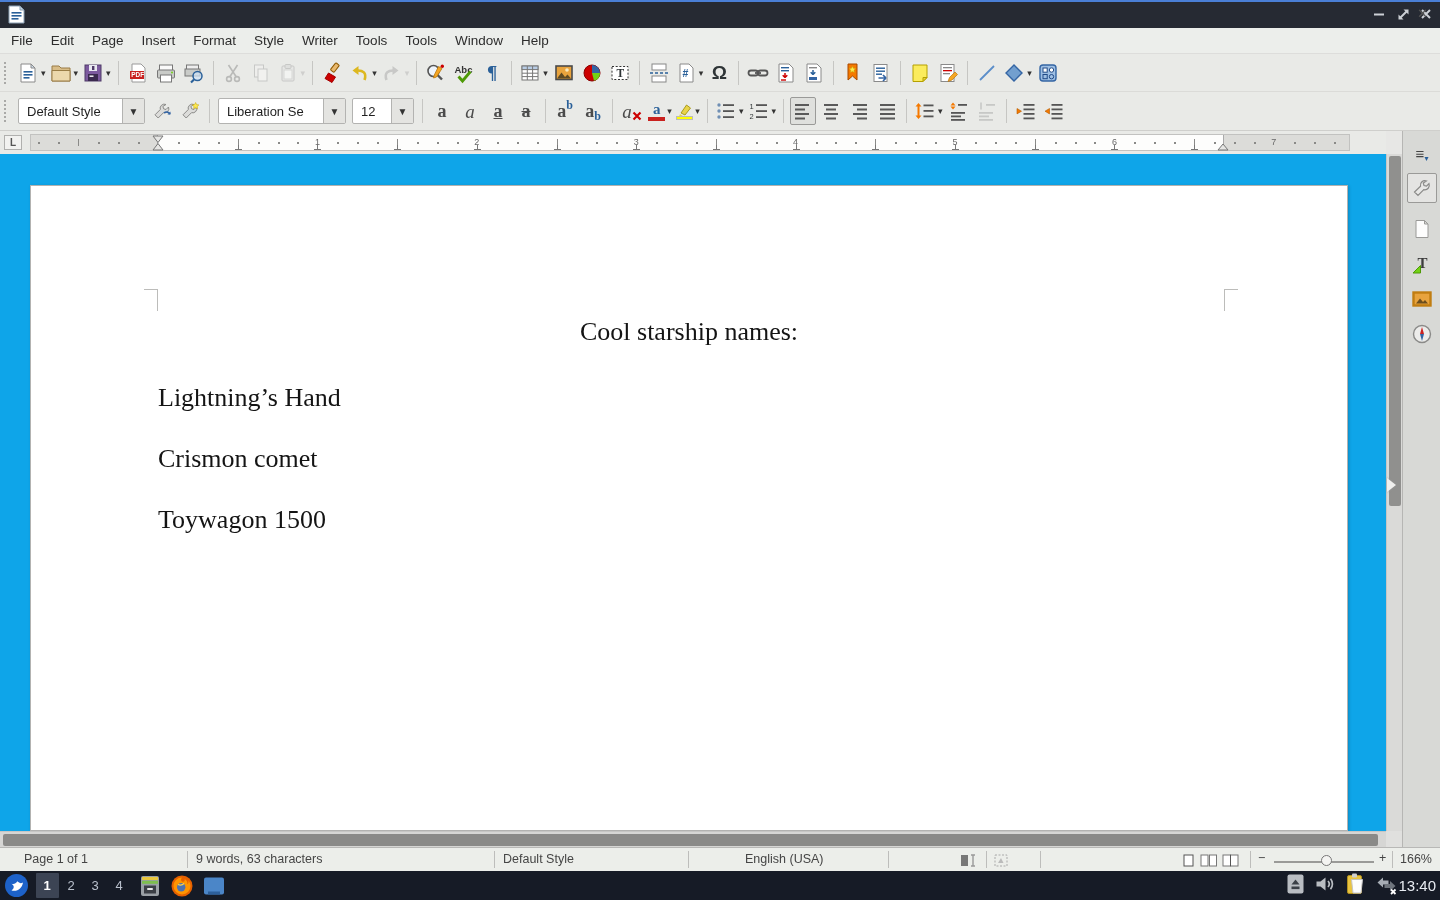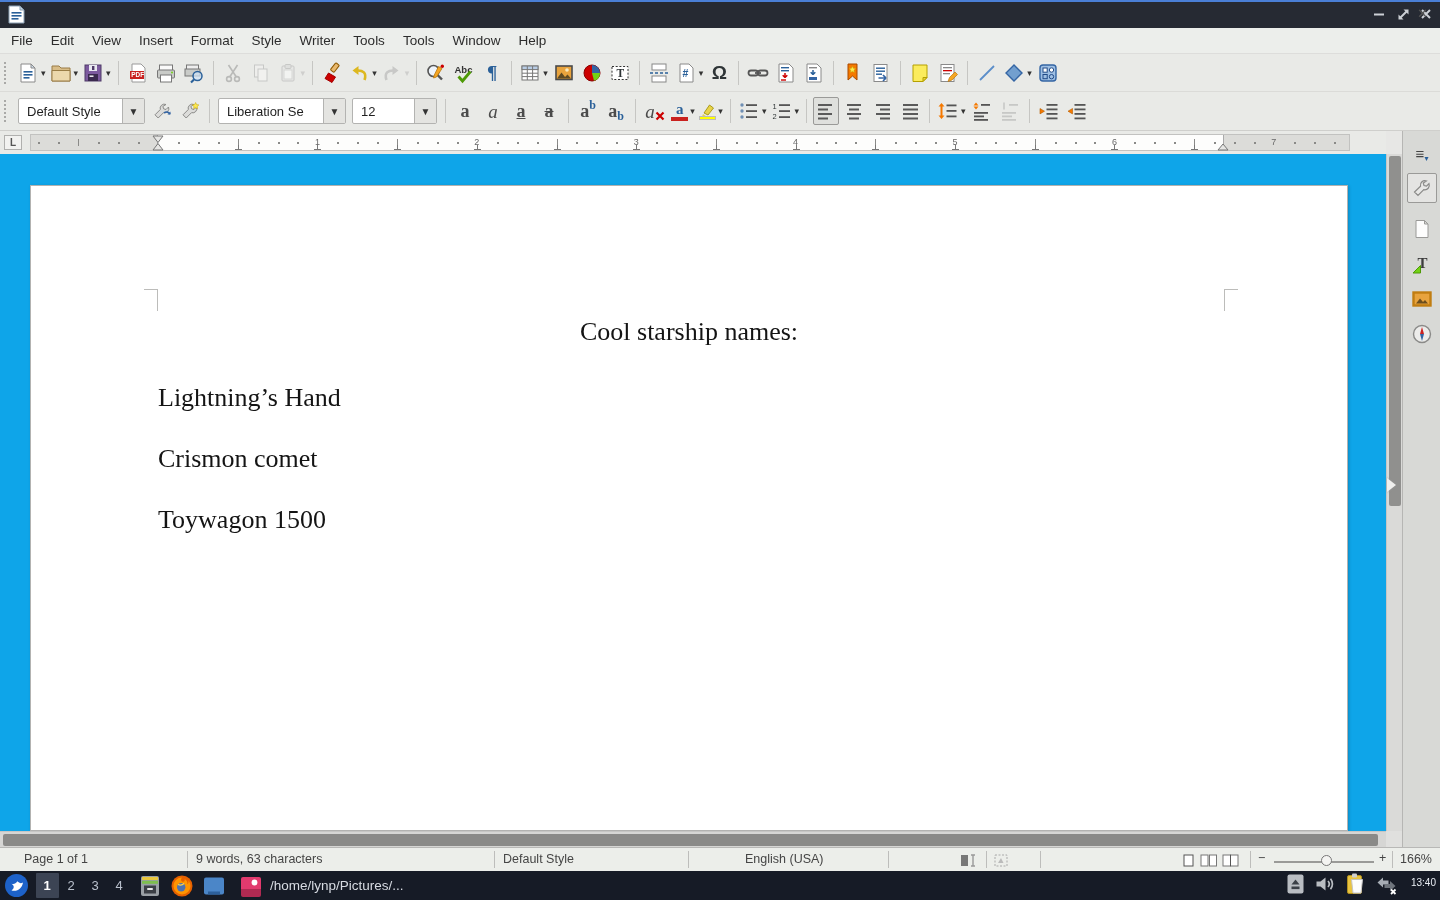--- a/index.html
+++ b/index.html
@@ -79,21 +79,21 @@
   
   #taskbar { position:absolute; left:0; top:871px; width:1440px; height:29px; background:#161b26; display:flex; align-items:center; }
   #ws-switcher { display:flex; align-items:center; margin-left:6px; }
   .ws { width:23px; height:25px; display:flex; align-items:center; justify-content:center; color:#b9c0cc; font-size:13px; margin:0 0.5px; }
   .ws.active { background:#3c4454; color:#fff; font-weight:bold; border-radius:1px; }
   .launcher { width:26px; height:26px; display:flex; align-items:center; justify-content:center; margin-left:6px; }
   .task-btn { height:29px; display:flex; align-items:center; padding:0 8px; margin-left:4px; color:#d7dbe2; font-size:13.5px; max-width:200px; }
   .task-btn .tlabel { margin-left:7px; white-space:nowrap; }
   .task-btn.active { background:#262d3b; border-bottom:2px solid #4b8fd5; color:#eef1f5; }
   #tray { position:absolute; right:42px; top:0; height:29px; display:flex; align-items:center; gap:9px; }
-  #clock { position:absolute; right:4px; top:6px; color:#e8ecf2; font-size:10px; }
+  #clock { position:absolute; right:4px; top:6px; color:#e8ecf2; font-size:15px; }
 </style>
 </head>
 <body>
 
 <div id="screen">
 
   <div id="titlebar">
     <div class="topline"></div>
     <svg id="app-doc-icon" width="17" height="19" viewBox="0 0 17 19">
         <path d="M1 1h11l4 4v13H1z" fill="#fff" stroke="#8ba0b5"></path>
@@ -117,21 +117,21 @@
     <div class="wctl" style="right:5px">
         <svg width="12" height="12" viewBox="0 0 12 12">
           <path d="M2 2l8 8M10 2l-8 8" stroke="#ccd0d6" stroke-width="2"></path>
         </svg>
       </div>
   </div>
 
   <div id="menubar">
       <span class="menu-item">File</span>
       <span class="menu-item">Edit</span>
-      <span class="menu-item">View</span>
+      <span class="menu-item">Page</span>
       <span class="menu-item">Insert</span>
       <span class="menu-item">Format</span>
       <span class="menu-item">Style</span>
       <span class="menu-item">Writer</span>
       <span class="menu-item">Tools</span>
       <span class="menu-item">Tools</span>
       <span class="menu-item">Window</span>
       <span class="menu-item">Help</span>
     </div>
   <div id="menu-close">✕</div>
@@ -395,21 +395,21 @@
         <svg width="22" height="22" viewBox="0 0 22 22">
           <path d="M15 4.5a4.2 4.2 0 0 0-5.7 5L4 14.8l3.2 3.2 5.3-5.3a4.2 4.2 0 0 0 5-5.7L15 9.5l-2.4-.7-.7-2.4z" fill="#dcdcda" stroke="#8a8a88"></path>
           <path d="M16.6 2.5l1 2.1 2.3.3-1.7 1.6.4 2.3-2-1.1-2 1.1.4-2.3-1.7-1.6 2.3-.3z" fill="#fce94f" stroke="#c4a000" stroke-width=".5"></path>
         </svg>
       </span>
     <div class="sep"></div>
     <div class="combo" style="width:128px">
         <span class="val" style="flex:1">Liberation Se</span>
         <span class="cdd">▼</span>
       </div>
-    <div class="combo" style="width:85px">
+    <div class="combo" style="width:62px">
         <span class="val" style="flex:1">12</span>
         <span class="cdd">▼</span>
       </div>
     <div class="sep"></div>
     <span class="tbtn">
         <span class="glyph" style="font-weight:900">a</span>
       </span>
     <span class="tbtn">
         <span class="glyph" style="font-style:italic;font-weight:normal;font-size:19px">a</span>
       </span>
@@ -802,28 +802,20 @@
           <circle cx="11.2" cy="13.2" r="4.2" fill="#3b6fc4" opacity=".9"></circle>
           <path d="M8 10.5c2 .8 4.5.5 6-1" stroke="#ffd24a" stroke-width="1.2" fill="none"></path>
         </svg>
       </span>
     <span class="launcher">
         <svg width="24" height="24" viewBox="0 0 24 24">
           <rect x="2" y="3.5" width="20" height="17" rx="2" fill="#4b86c8"></rect>
           <rect x="6" y="17.5" width="12" height="3" fill="#2d5f9a"></rect>
         </svg>
       </span>
-    <div class="task-btn">
-      <svg width="24" height="24" viewBox="0 0 24 24">
-          <rect x="2" y="3" width="20" height="18" rx="2" fill="#e23a6e"></rect>
-          <path d="M2 15h20v6a2 2 0 0 1-2 2H4a2 2 0 0 1-2-2z" fill="#b02a52"></path>
-          <circle cx="15.5" cy="8.5" r="2.9" fill="#fff"></circle>
-        </svg>
-      <span class="tlabel">/home/lynp/Pictures/...</span>
-    </div>
     <div id="tray">
       <span><svg width="19" height="22" viewBox="0 0 19 22">
             <rect x="1.5" y="1.5" width="16" height="19" rx="2" fill="#b9bdc2"></rect>
             <path d="M5.5 11.5l4-5 4 5z" fill="#3b4047"></path>
             <rect x="5.5" y="13.5" width="8" height="2.6" fill="#3b4047"></rect>
           </svg></span>
       <span><svg width="22" height="20" viewBox="0 0 22 20">
             <path d="M2.5 7.5v5h4l5 4v-13l-5 4z" fill="#b9bdc2"></path>
             <path d="M14 7a4.5 4.5 0 0 1 0 6M16.5 4.8a8 8 0 0 1 0 10.4" stroke="#b9bdc2" stroke-width="1.7" fill="none"></path>
           </svg></span>

